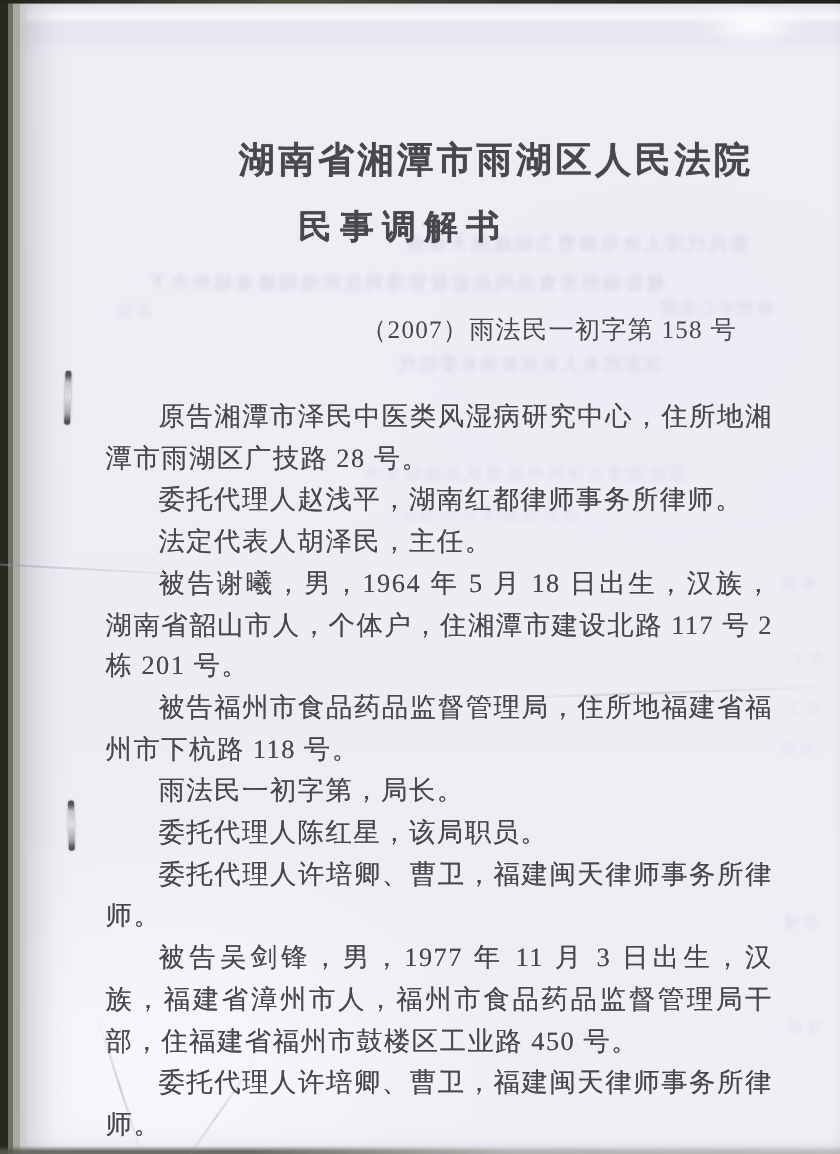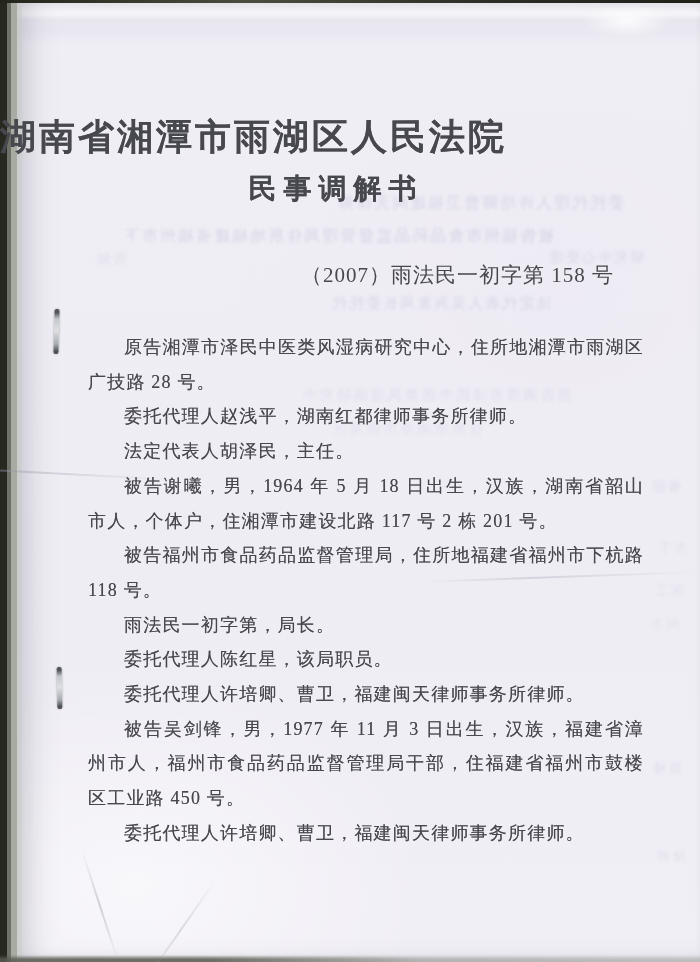--- a/index.html
+++ b/index.html
@@ -52,35 +52,35 @@
     background:linear-gradient(90deg,rgba(150,150,165,0),rgba(150,150,165,.3),rgba(150,150,165,0));}
   
   .bleed{
     position:absolute;white-space:nowrap;color:#7a80ac;
     transform:scaleX(-1);filter:blur(1.6px);letter-spacing:2px;
     font-family:"Liberation Serif","DejaVu Serif",serif;pointer-events:none;
   }
   
   .content{position:absolute;inset:0;color:#47474e;}
   .court-name{
-    position:absolute;top:113px;left:0;width:628px;margin:0;text-align:left;
-    font-size:36px;font-weight:600;letter-spacing:3px;
+    position:absolute;top:113px;left:0;width:628px;margin:0;text-align:right;
+    font-size:30px;font-weight:600;letter-spacing:3px;
     text-shadow:0 0 .6px rgba(70,70,78,.7);
   }
   .doc-type{
     position:absolute;top:170px;left:-14px;width:700px;margin:0;text-align:center;
     font-size:28px;font-weight:700;letter-spacing:7px;
     text-shadow:0 0 .6px rgba(60,60,68,.8);
   }
   .case-number{
     position:absolute;top:261px;right:86px;font-size:21px;letter-spacing:1px;
   }
   .body-text{
     position:absolute;top:330px;left:88px;width:556px;
-    font-size:18px;line-height:34.7px;text-align:justify;
+    font-size:22px;line-height:34.7px;text-align:justify;
     text-shadow:0 0 .5px rgba(70,70,78,.65);letter-spacing:1.2px;
   }
   .body-text p{margin:0;text-indent:2em;}
   
   .staple{
     position:absolute;width:5px;border-radius:2px;
     background:linear-gradient(180deg,#52555a 0 8%,#c3c7cb 22%,#dddfe1 48%,#a8acb0 78%,#4e5156 94%);
     box-shadow:0 0 2px rgba(40,40,45,.45);
   }
   .staple-top{left:54px;top:309px;height:45px;transform:rotate(1.5deg);}

